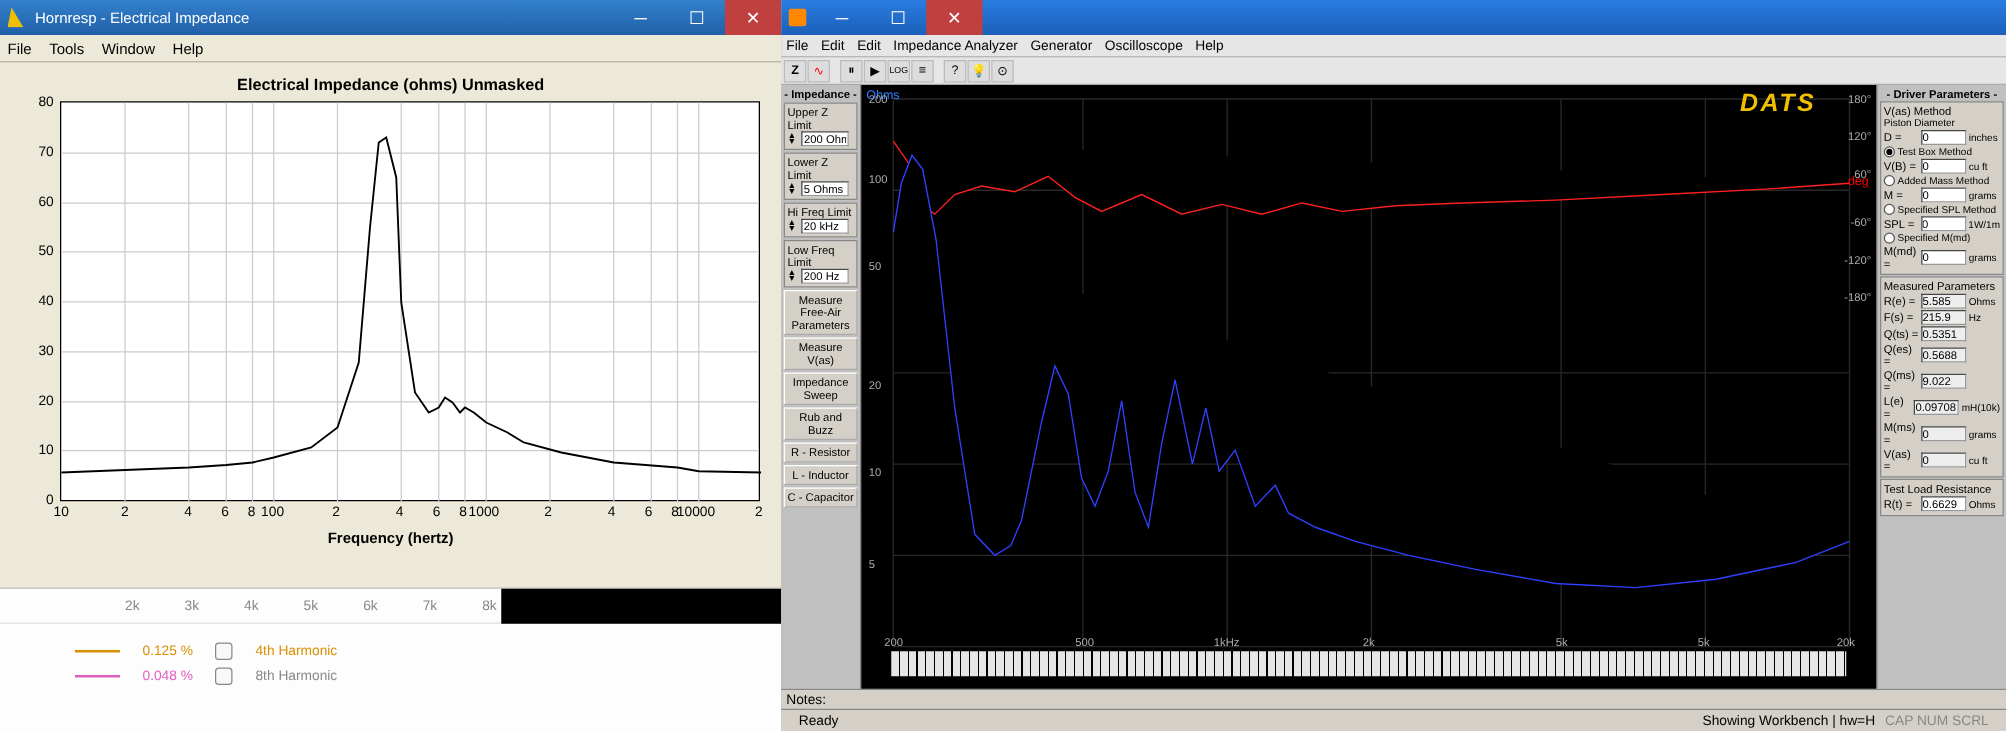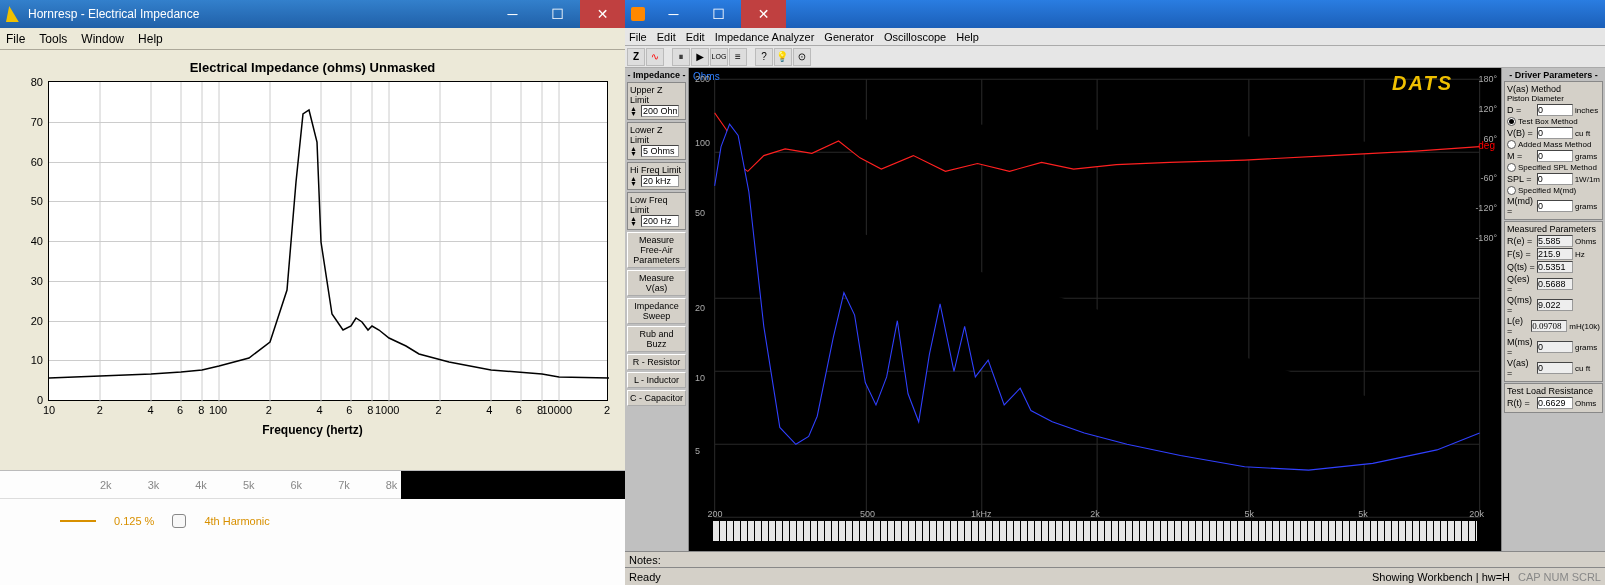--- a/index.html
+++ b/index.html
@@ -57,21 +57,21 @@
 .piano{position:absolute;bottom:10px;left:24px;right:24px;height:20px;background:repeating-linear-gradient(to right,white 0 6px,#000 6px 7px);opacity:0.9}
 .right-panel{width:104px;background:#c0c0c0;border-left:1px solid #888;padding:2px;font-size:9px;display:flex;flex-direction:column;gap:1px}
 .rp-grp{border:1px solid #888;background:#d4d0c8;padding:2px}
 .rp-row{display:flex;align-items:center;gap:2px;margin:1px 0}
 .rp-row .k{width:28px;font-size:9px}
 .rp-row input{width:36px;font-size:9px;border:1px inset #999}
 .rp-row .u{font-size:8px}
 .radio{width:9px;height:9px;border:1px solid #555;border-radius:50%;background:white;flex-shrink:0}
 .radio.on::after{content:"";display:block;width:5px;height:5px;background:#000;border-radius:50%;margin:1px}
 .notes-row{height:16px;background:#d4d0c8;border-top:1px solid #888;font-size:10px;padding-left:4px;display:flex;align-items:center}
-.status-row{height:18px;background:#d4d0c8;border-top:1px solid #888;font-size:10px;display:flex;align-items:center;padding:0 4px}
+.status-row{height:18px;background:#d4d0c8;border-top:1px solid #888;font-size:10px;display:flex;align-items:center;padding:0 14px}
 .status-row .spacer{flex:1}
 svg.curve path{fill:none;stroke-width:1.5}
 .gridl{stroke:#282828;stroke-width:1}
 </style>
 </head>
 <body>
 
 <div class="left-win">
   <div class="titlebar">
     <div class="icon"></div>
@@ -162,20 +162,26 @@
       <span>8k</span>
       <span>9k</span>
       <div class="black-box"></div>
     </div>
     <div style="height:12px"></div>
     <div class="legend-row">
       <div class="line-swatch" style="background:#d89000"></div>
       <span style="color:#d89000">0.125 %</span>
       <div class="cb"></div>
       <span style="color:#d89000">4th Harmonic</span>
+    </div>
+    <div class="legend-row">
+      <div class="line-swatch" style="background:#e060c0"></div>
+      <span style="color:#e060c0">0.048 %</span>
+      <div class="cb"></div>
+      <span style="color:#888">8th Harmonic</span>
     </div>
   </div>
 </div>
 
 <div class="right-win">
   <div class="titlebar">
     <div class="icon2"></div>
     <div class="winctrl">
       <div class="btn">─</div>
       <div class="btn">☐</div>
@@ -359,21 +365,21 @@
               <input value="0.5688" readonly="" style="background: rgb(238, 238, 238);">
               <span class="u"></span>
             </div>
             <div class="rp-row">
               <span class="k">Q(ms) =</span>
               <input value="9.022" readonly="" style="background: rgb(238, 238, 238);">
               <span class="u"></span>
             </div>
             <div class="rp-row">
               <span class="k">L(e) =</span>
-              <input value="0.09708" readonly="" style="background: rgb(238, 238, 238); font-family: Liberation Serif, serif;">
+              <input value="0.09708" readonly="" style="background: rgb(238, 238, 238);">
               <span class="u">mH(10k)</span>
             </div>
             <div class="rp-row">
               <span class="k">M(ms) =</span>
               <input value="0" readonly="" style="background: rgb(238, 238, 238);">
               <span class="u">grams</span>
             </div>
             <div class="rp-row">
               <span class="k">V(as) =</span>
               <input value="0" readonly="" style="background: rgb(238, 238, 238);">

